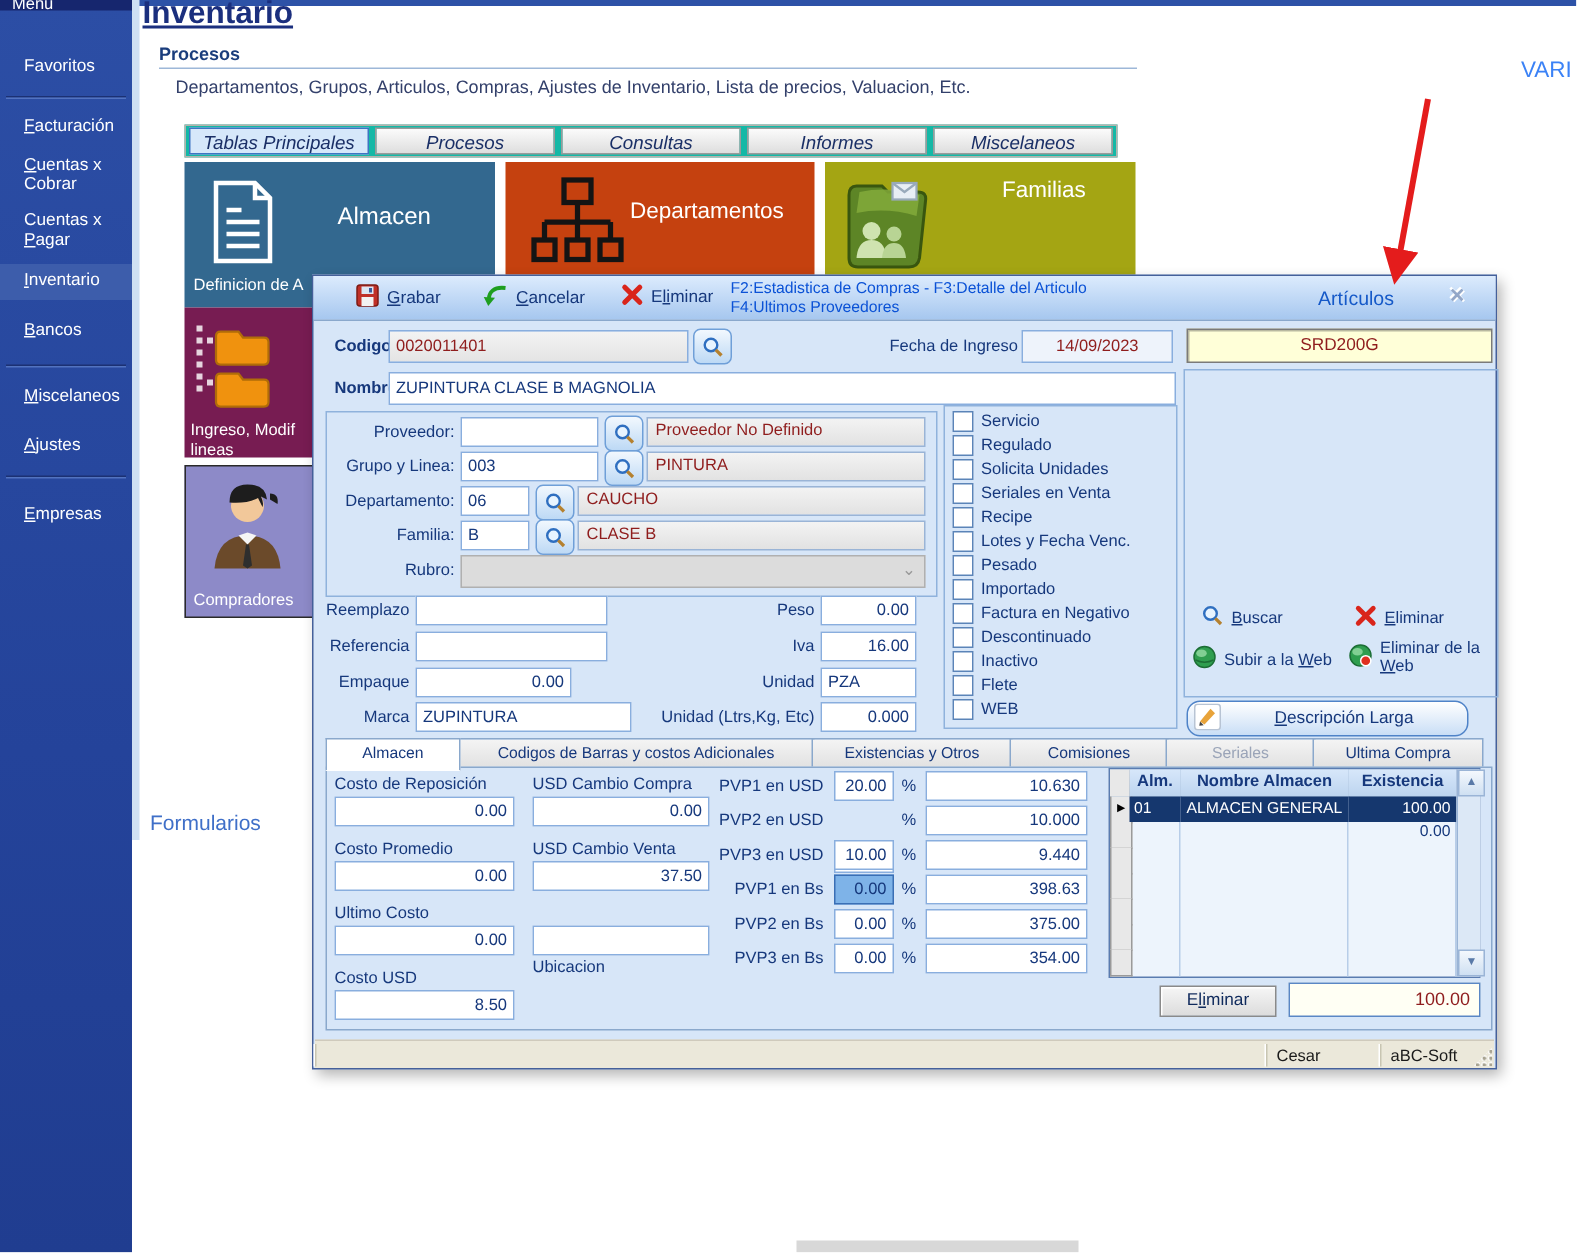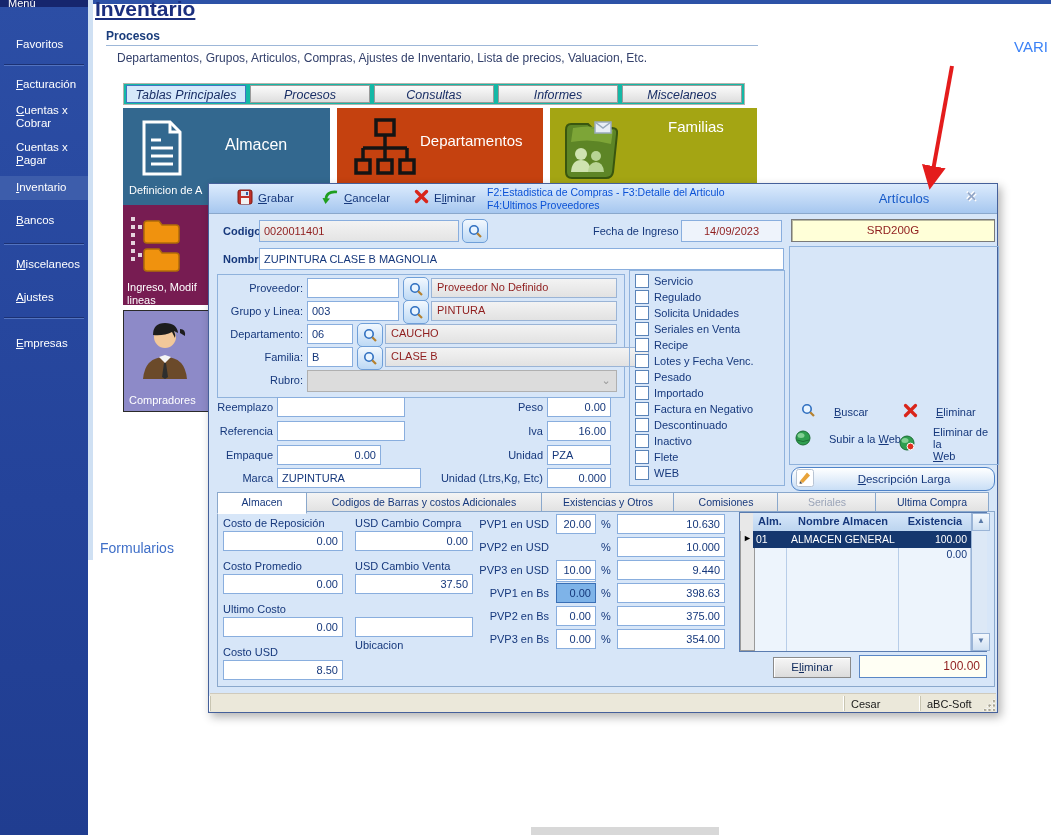--- a/index.html
+++ b/index.html
@@ -43,22 +43,22 @@
   .inp.num{text-align:right;}
   .inp.red{color:#8f1d1d;}
   .ro{position:absolute;box-sizing:border-box;height:20px;border:1px solid #9ab4d6;background:linear-gradient(#f3f3f3,#e2e2e2);color:#8f1d1d;font-size:11px;padding:2px 5px 0;}
   .magbtn{position:absolute;width:24px;height:22px;border:1px solid #6f9fd8;border-radius:5px;background:linear-gradient(#f2f8fe,#bdd9f5);display:flex;align-items:center;justify-content:center;}
   .grp{position:absolute;border:1px solid #8fb2dc;}
   .combo{position:absolute;box-sizing:border-box;height:22px;background:#dcdcdc;border:1px solid #b0b0b0;}
   .combo .chev{position:absolute;right:2px;top:2px;width:16px;height:16px;color:#9a9a9a;text-align:center;line-height:14px;}
   .ck-row{position:absolute;display:flex;align-items:center;gap:5px;}
   .ckbox{width:12px;height:12px;background:#fff;border:1px solid #5b84b8;}
   .yellowbox{left:582px;top:35px;width:204px;height:23px;background:#ffffd8;border:1px solid #7a7a7a;box-shadow:inset 1px 1px 0 #b9b9a0;color:#8f1d1d;text-align:center;line-height:21px;font-size:11.5px;}
-  .side-btn{position:absolute;display:flex;align-items:center;gap:18px;font-size:11px;color:#16387c;}
-  .desc-btn{left:582px;top:283px;width:204px;height:24px;border:1px solid #4f83c8;border-radius:9px;background:linear-gradient(#ffffff,#c9def6);display:flex;align-items:center;font-size:11.5px;color:#16387c;}
+  .side-btn{position:absolute;display:flex;align-items:center;gap:5px;font-size:11px;color:#16387c;}
+  .desc-btn{left:582px;top:283px;width:188px;height:24px;border:1px solid #4f83c8;border-radius:9px;background:linear-gradient(#ffffff,#c9def6);display:flex;align-items:center;font-size:11.5px;color:#16387c;}
   .desc-btn .txt{flex:1;text-align:center;}
   .itab{position:absolute;top:308px;height:20px;background:linear-gradient(#f4f4f4,#e0e0e0);border:1px solid #8aa8cc;color:#16387c;font-size:10.5px;text-align:center;line-height:18px;z-index:1;}
   .itab.active{background:#fff;border-bottom:1px solid #fff;z-index:3;}
   .itab.disabled{color:#9aa4b8;}
   .tabpanel{left:8px;top:327px;width:778px;height:176px;border:1px solid #8aa8cc;background:#d7e6f8;z-index:2;}
   .pvp-pct{width:40px;}
   .pvp-pct.sel{background:#7eb3e8;border:1px solid #3a6fb5;}
   
   .grid-outer{left:530px;top:328px;width:248px;height:140px;border:1px solid #5a7cb0;background:#edf4fc;}
   .gh{position:absolute;top:0;height:18px;background:linear-gradient(#d7e7fa,#bcd4ef);border-right:1px solid #8aa8cc;border-bottom:1px solid #8aa8cc;font-weight:bold;color:#16387c;text-align:center;line-height:17px;font-size:11px;}
@@ -296,21 +296,21 @@
     <div class="ro" style="left:176px;top:140px;width:232px;">CAUCHO</div>
 
     <span class="abs lbl lblr" style="left:10px;top:167px;width:84px;">Familia:</span>
     <input class="inp" style="left: 98px; top: 163px; width: 46px;" value="B">
     <div class="magbtn" style="left:148px;top:162px;">
         <svg width="15" height="15" viewBox="0 0 15 15">
           <circle cx="6" cy="6" r="4.2" fill="#e8f4ff" stroke="#2f6fc0" stroke-width="1.6"></circle>
           <line x1="9.2" y1="9.2" x2="13" y2="13" stroke="#b5812f" stroke-width="2.2"></line>
         </svg>
       </div>
-    <div class="ro" style="left:176px;top:163px;width:264px;">CLASE B</div>
+    <div class="ro" style="left:176px;top:163px;width:232px;">CLASE B</div>
 
     <span class="abs lbl lblr" style="left:10px;top:190px;width:84px;">Rubro:</span>
     <div class="combo" style="left:98px;top:186px;width:310px;">
         <span class="chev">⌄</span>
       </div>
 
     <div class="grp" style="left:420px;top:86px;width:154px;height:214px;"></div>
     <div class="ck-row" style="left:426px;top:90px;">
         <span class="ckbox"></span>
         <span class="lbl">Servicio</span>

